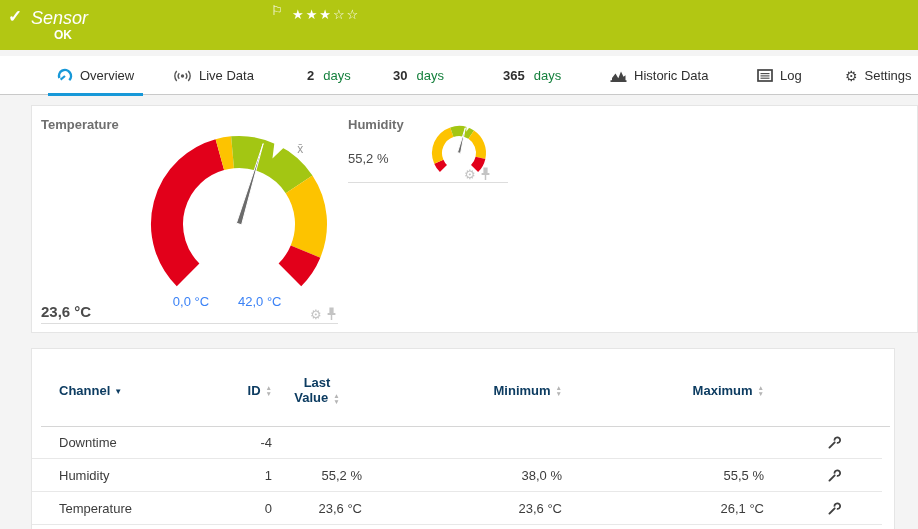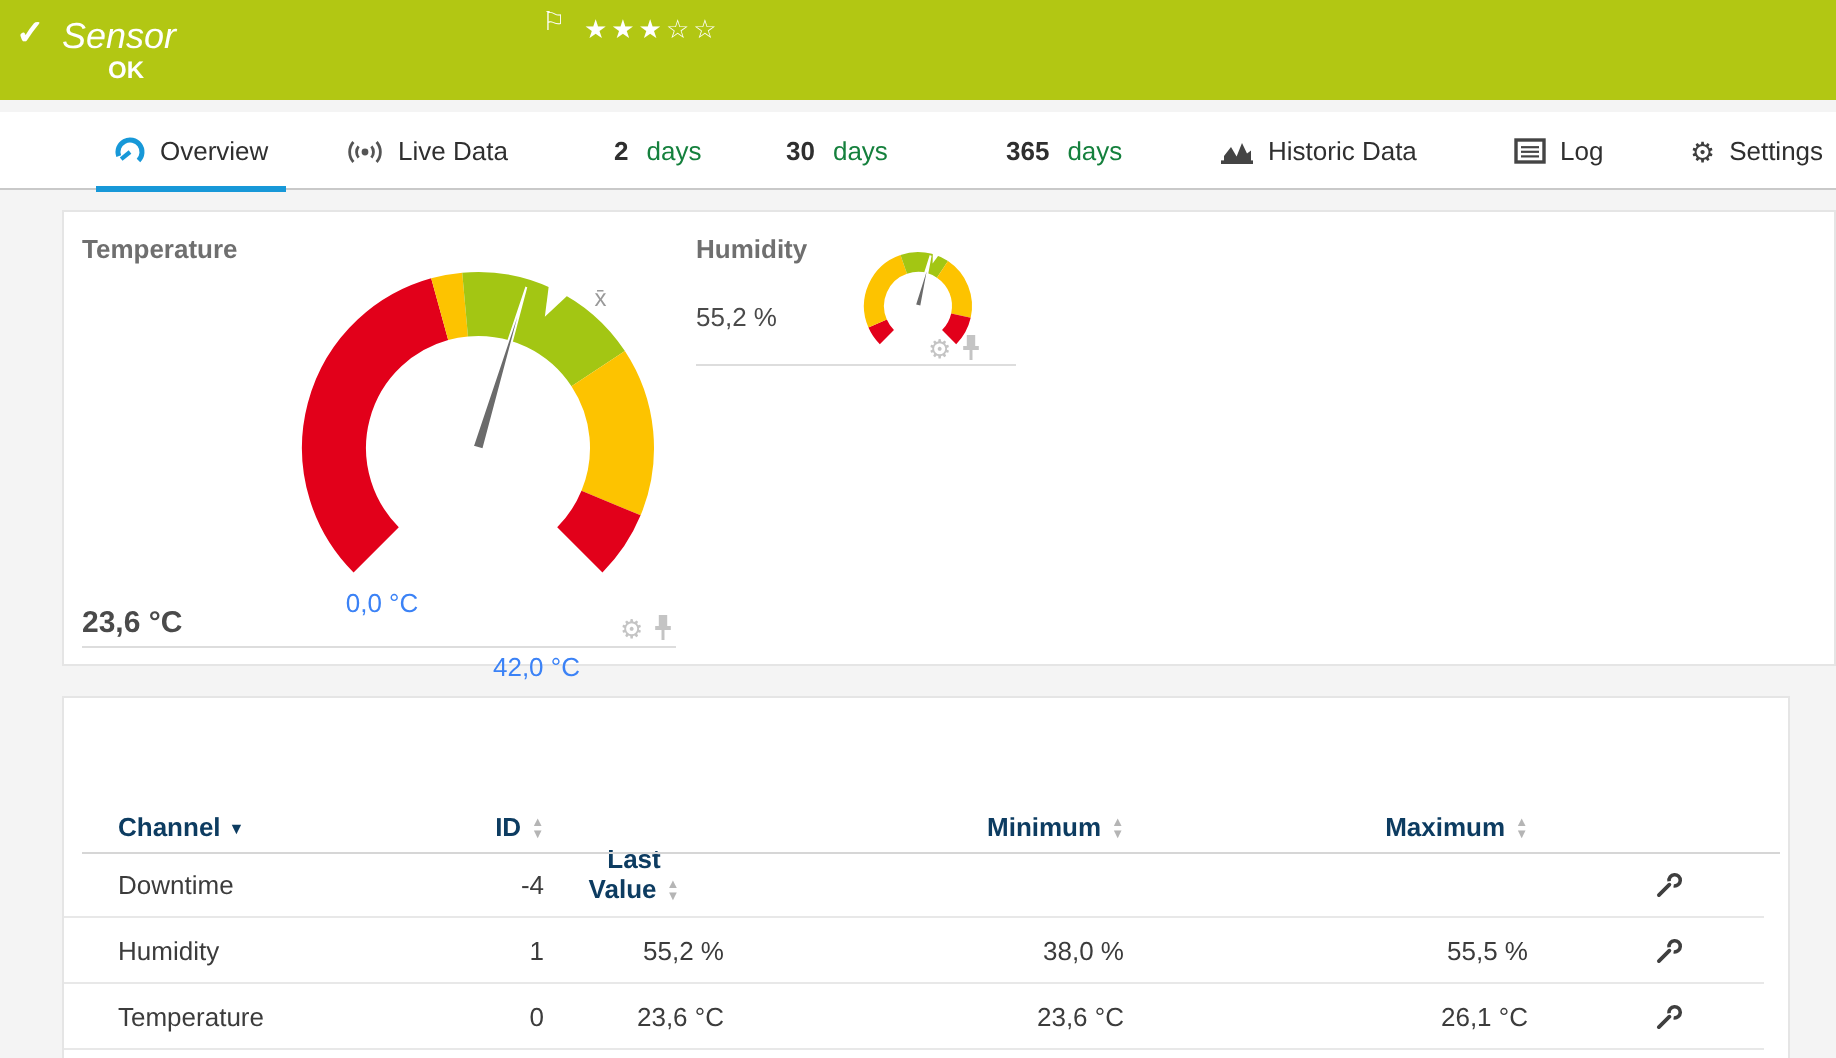--- a/index.html
+++ b/index.html
@@ -37,21 +37,21 @@
   .cur-small { font-size:13px; color:#4a4a4a; }
   .panel-divider { position:absolute; height:1px; background:#ddd; }
   .mini-icons { position:absolute; display:flex; gap:4px; align-items:center; color:#c4c4c4; font-size:13px; }
   .mini-icons .ic { cursor:pointer; line-height:1; }
 
   
   .tgrid { display:grid; grid-template-columns:148px 65px 90px 200px 202px 140px 1fr; align-items:center; }
   #thead { padding:26px 0 0 27px; color:#0d3c61; font-size:13px; font-weight:bold; }
   #thead .th { cursor:pointer; }
   #thead .right { justify-self:end; text-align:right; }
-  #thead .center { justify-self:center; text-align:center;margin-top:47px; }
+  #thead .center { justify-self:center; text-align:center; }
   .sortstack { display:inline-block; vertical-align:middle; margin-left:5px; color:#b5b5b5; font-size:6.5px; line-height:0.9; text-align:center; }
   .sortstack div { height:6px; }
   .caret-down { font-size:8px; color:#0d3c61; margin-left:4px; vertical-align:1px; }
   #thead-divider { left:9px; right:4px; top:77px; position:absolute; height:1px; background:#d6d6d6; }
   .trow { height:33px; font-size:13px; color:#3c3c3c; padding-left:27px; border-bottom:1px solid #e8e8e8; margin-right:12px; }
   .trow .cell { line-height:33px; white-space:nowrap; }
   .trow .right { justify-self:end; }
   .trow .centericon { justify-self:center; cursor:pointer; }
   #rows { position:absolute; left:0; top:77px; width:100%; }
 
@@ -125,21 +125,21 @@
       <path d="M 54.08831175456857 165.91168824543144 A 72 72 0 0 1 85.84534711919939 45.59467402989857" stroke="#e2001a" stroke-width="32" fill="none"></path>
       <path d="M 85.84534711919939 45.59467402989857 A 72 72 0 0 1 98.5459697589528 43.28985083234279" stroke="#fdc300" stroke-width="32" fill="none"></path>
       <path d="M 98.5459697589528 43.28985083234279 A 72 72 0 0 1 165.0892742679338 75.33541733544862" stroke="#a3c613" stroke-width="32" fill="none"></path>
       <path d="M 165.0892742679338 75.33541733544862 A 72 72 0 0 1 171.51932634081265 142.55320713028647" stroke="#fdc300" stroke-width="32" fill="none"></path>
       <path d="M 171.51932634081265 142.55320713028647 A 72 72 0 0 1 155.91168824543144 165.91168824543144" stroke="#e2001a" stroke-width="32" fill="none"></path>
       <polygon points="140.47442150511037,33.37546068198753 150.18429767198734,38.32288970045076 138.41370078083065,49.42191981973613" fill="#fff"></polygon>
       <text x="166.24122115858967" y="43.77691291229327" fill="#9a9a9a" font-size="12" text-anchor="middle">x̄</text>
       <polygon points="129.15834350428946,34.54893139846584 107.58592720504932,115.77651818406645 102.41407279495068,114.22348181593355" fill="#6b6b6b" stroke="#fff" stroke-width="1"></polygon>
     </svg>
   <span class="abs scale-label" style="left:137px; top:188px; width:44px; text-align:center;">0,0 °C</span>
-  <span class="abs scale-label" style="left:206px; top:188px; width:52px; text-align:right;margin-top:32px;">42,0 °C</span>
+  <span class="abs scale-label" style="left:206px; top:188px; width:52px; text-align:left;">42,0 °C</span>
   <span class="abs cur-big" style="left:9px; top:197px;">23,6 °C</span>
   <div class="mini-icons" style="left:278px; top:201px;">
     <span class="ic">⚙</span>
     <svg class="ic" width="11" height="14" viewBox="0 0 11 14">
       <rect x="3.4" y="0.5" width="4.2" height="5.5" fill="#c4c4c4"></rect>
       <rect x="1.6" y="6" width="7.8" height="2" fill="#c4c4c4"></rect>
       <line x1="5.5" y1="8" x2="5.5" y2="13" stroke="#c4c4c4" stroke-width="1.5"></line>
     </svg>
   </div>
   <div class="panel-divider" style="left:9px; top:217px; width:297px;"></div>

